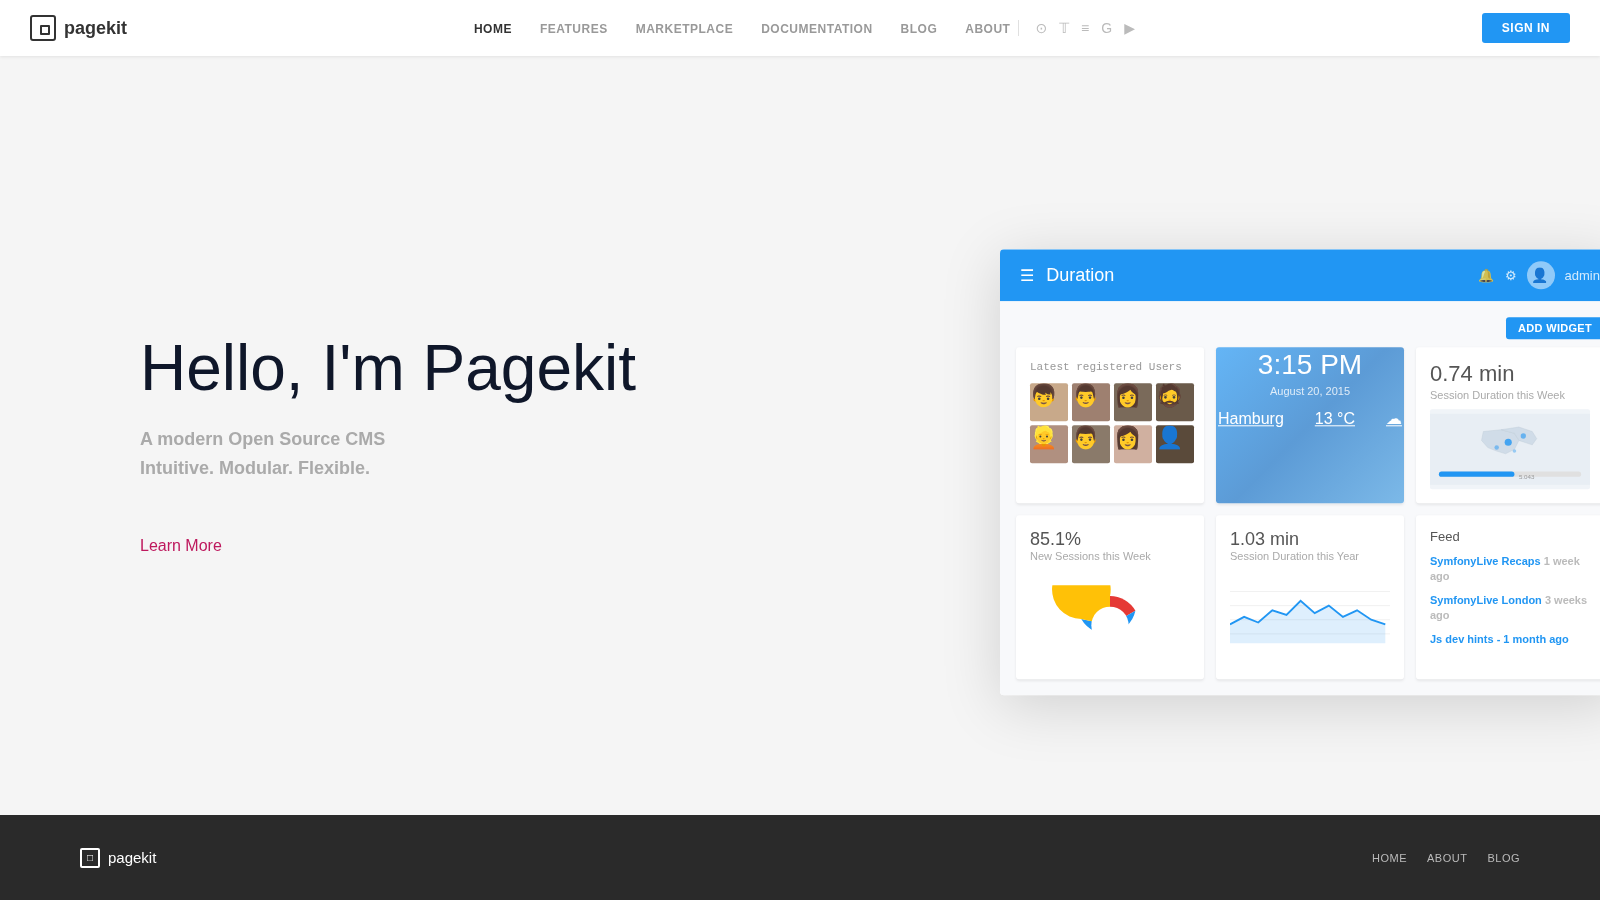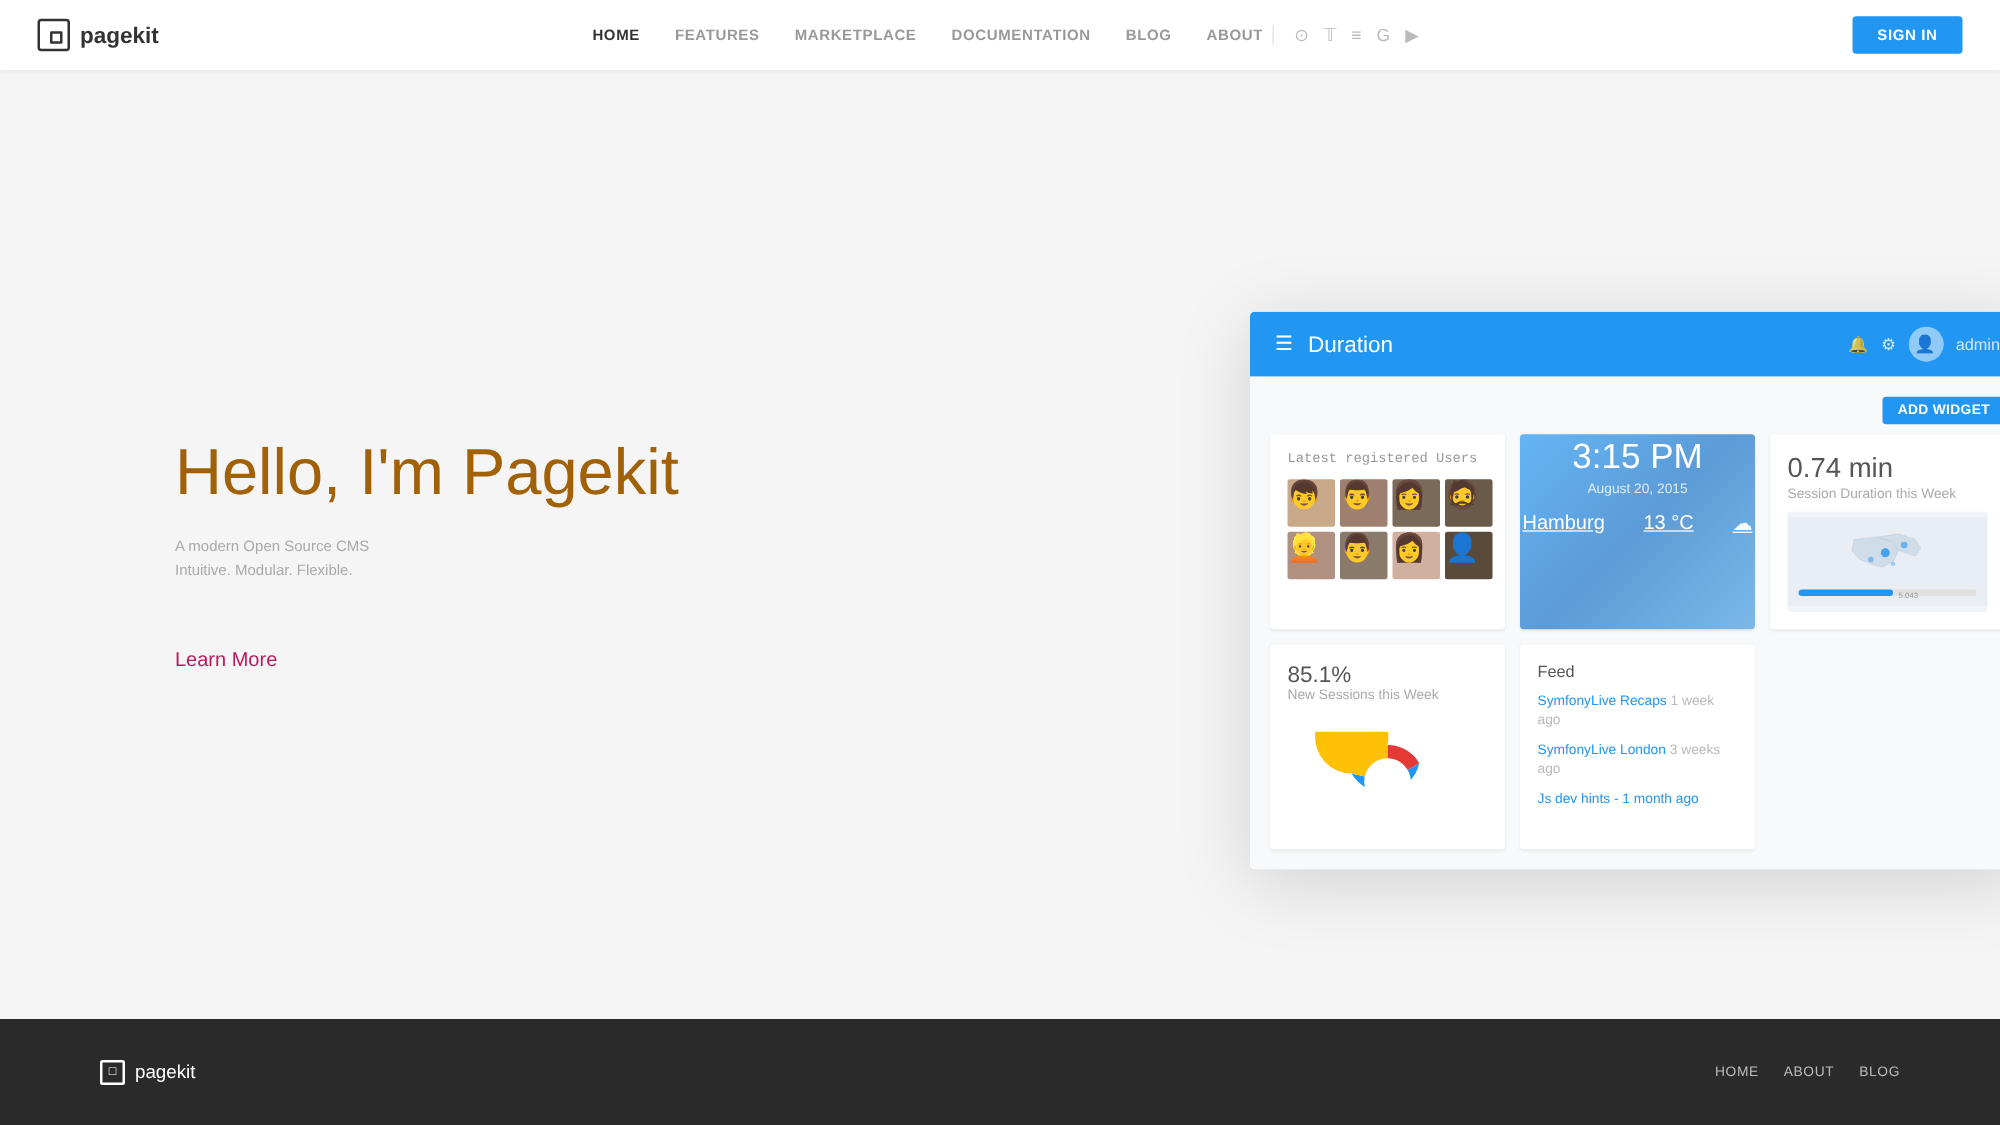--- a/index.html
+++ b/index.html
@@ -62,25 +62,25 @@
       position: relative;
       overflow: hidden;
     }
     .hero-content {
       position: absolute;
       left: 140px;
       top: 50%; transform: translateY(-50%);
       z-index: 2;
     }
     .hero-title {
-      font-size: 52px; font-weight: 300; color: #a16207;
+      font-size: 64px; font-weight: 300; color: #0f172a;
       margin-bottom: 20px;
     }
     .hero-subtitle {
-      font-size: 12px; font-weight: 400; color: #aaa; line-height: 1.6;
+      font-size: 18px; font-weight: 700; color: #aaa; line-height: 1.6;
       margin-bottom: 40px;
     }
     .hero-buttons {
       display: flex; align-items: center; gap: 20px;
     }
     .btn-download {
       background: #2196F3; color: #fff;
       border: none; border-radius: 3px;
       padding: 14px 36px; font-size: 16px; font-weight: 500;
       cursor: pointer; text-transform: none;
@@ -208,21 +208,21 @@
     .line-stat { font-size: 18px; font-weight: 300; color: #555; }
     .line-stat-label { font-size: 11px; color: #aaa; margin-bottom: 8px; }
 
     
     .feed-widget {
       background: #fff; border-radius: 3px;
       box-shadow: 0 1px 3px rgba(0,0,0,0.08);
       padding: 14px;
     }
     .feed-title { font-size: 13px; color: #555; margin-bottom: 10px; }
-    .feed-item { margin-bottom: 8px; font-size: 11px; line-height: 1.4; }
+    .feed-item { margin-bottom: 8px; font-size: 11px; line-height: 1.4; font-weight: bold; }
     .feed-link { color: #2196F3; text-decoration: none; }
     .feed-meta { color: #bbb; }
 
     
     .bottom-preview {
       position: fixed; bottom: 0; left: 0; right: 0;
       height: 85px;
       background: #2a2a2a;
       display: flex; align-items: center; justify-content: space-between;
       padding: 0 80px;
@@ -362,20 +362,35 @@
 
             <path d="M0,0 L38.1,-22 A44,44 0 0,1 -43.1,-9.6 Z" fill="#2196F3"></path>
 
             <path d="M0,0 L-43.1,-9.6 A44,44 0 1,1 0,-44 Z" fill="#FFC107"></path>
 
             <circle cx="0" cy="0" r="28" fill="#fff"></circle>
           </svg>
         </div>
       </div>
 
+      <div class="line-widget">
+        <div class="line-stat">1.03 min</div>
+        <div class="line-stat-label">Session Duration this Year</div>
+        <svg width="100%" height="80" viewBox="0 0 170 70">
+
+          <line x1="0" y1="15" x2="170" y2="15" stroke="#f0f0f0" stroke-width="1"></line>
+          <line x1="0" y1="30" x2="170" y2="30" stroke="#f0f0f0" stroke-width="1"></line>
+          <line x1="0" y1="45" x2="170" y2="45" stroke="#f0f0f0" stroke-width="1"></line>
+          <line x1="0" y1="60" x2="170" y2="60" stroke="#f0f0f0" stroke-width="1"></line>
+
+          <path d="M0,50 L15,42 L30,48 L45,35 L60,40 L75,25 L90,38 L105,30 L120,42 L135,35 L150,45 L165,50 L165,70 L0,70 Z" fill="#2196F3" opacity="0.15"></path>
+
+          <path d="M0,50 L15,42 L30,48 L45,35 L60,40 L75,25 L90,38 L105,30 L120,42 L135,35 L150,45 L165,50" fill="none" stroke="#2196F3" stroke-width="2"></path>
+        </svg>
+      </div>
 
       <div class="feed-widget">
         <div class="feed-title">Feed</div>
         <div class="feed-item">
           <a class="feed-link">SymfonyLive Recaps</a>
           <span class="feed-meta"> </span>
           <span class="feed-meta">1 week ago</span>
         </div>
         <div class="feed-item">
           <a class="feed-link">SymfonyLive London</a>

